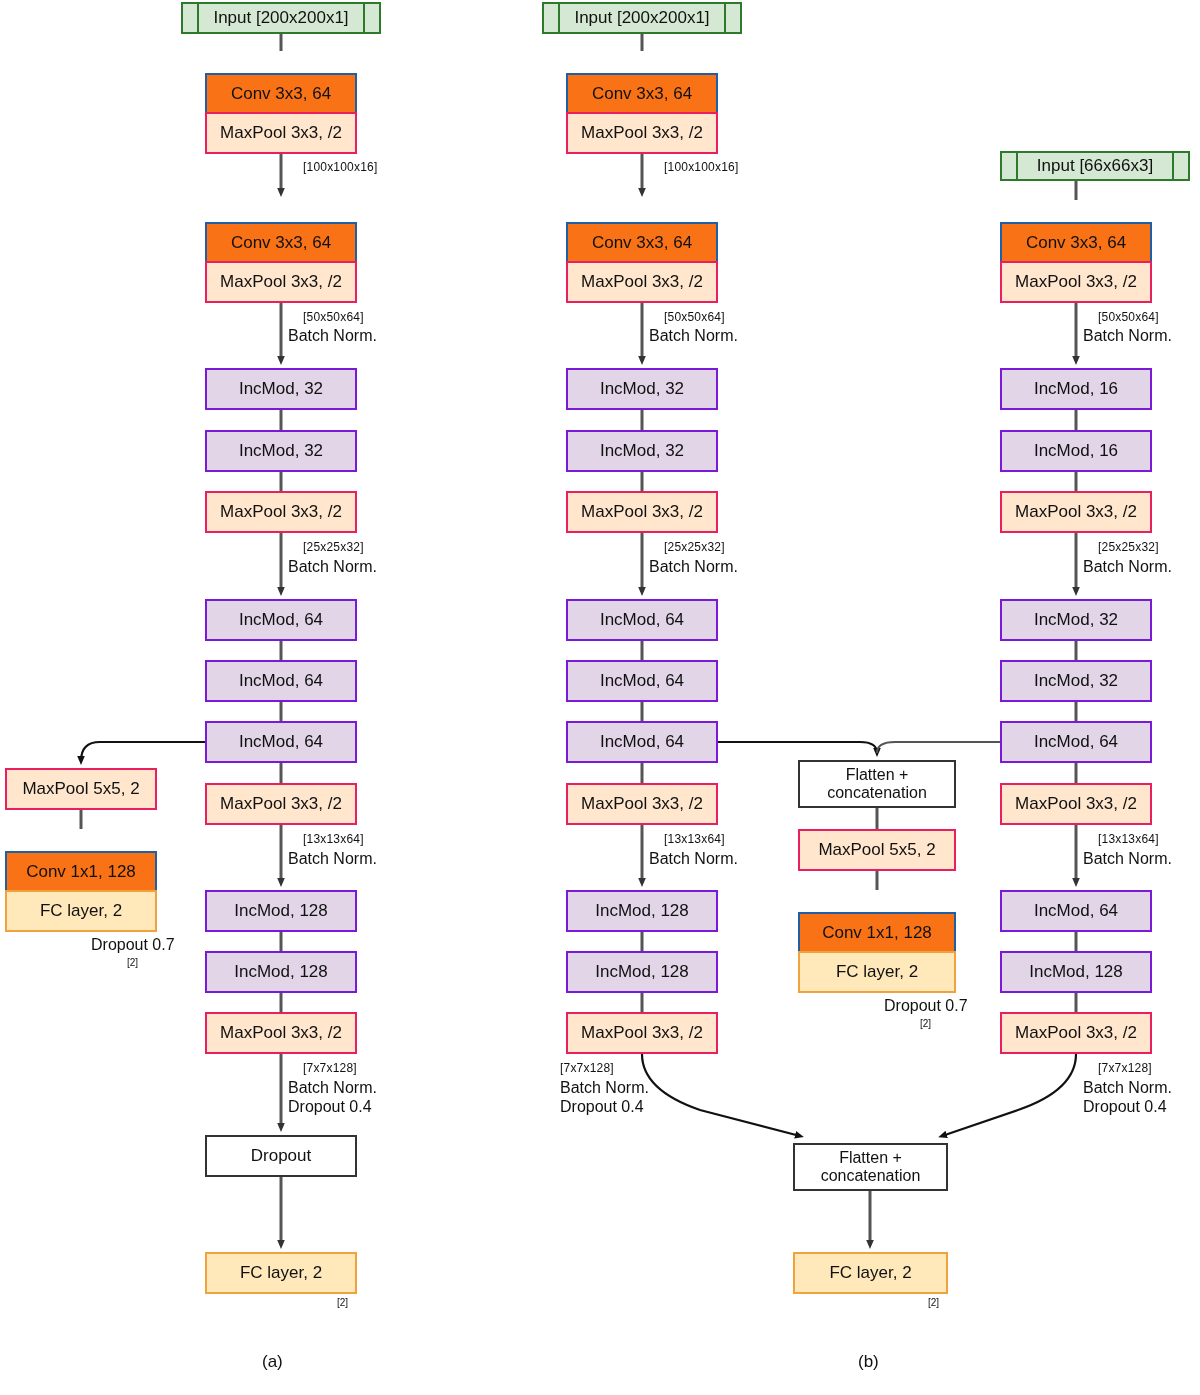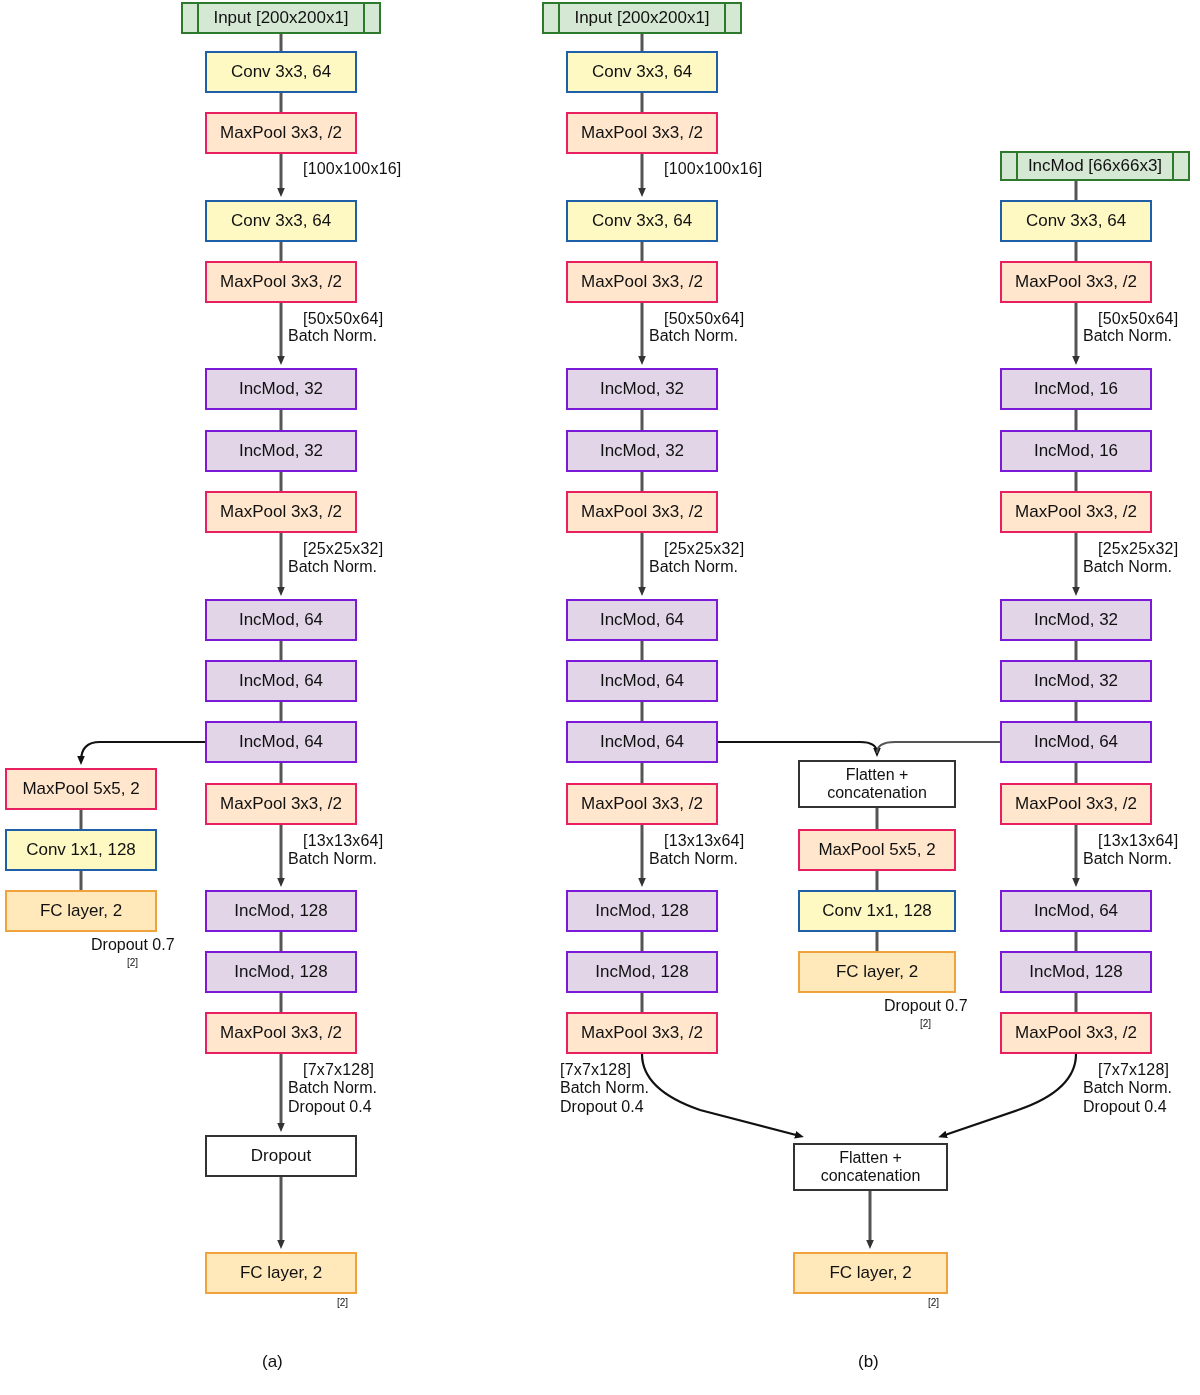--- a/index.html
+++ b/index.html
@@ -8,35 +8,35 @@
   #canvas{position:absolute;left:0;top:0;width:1200px;height:1150px;padding-left:31px;}
   svg.edges{position:absolute;left:0;top:0;width:1200px;height:1395px;pointer-events:none;}
 
   .node{position:absolute;box-sizing:border-box;border-width:2px;border-style:solid;
         display:flex;align-items:center;justify-content:center;text-align:center;
         font-size:17px;color:#111111;line-height:1.1;z-index:3;background:#fff;}
   .node.two-line{font-size:16px;line-height:1.15;}
 
   
   .n-input  {background:#d5e8d4;border-color:#2d7a2d;}
-  .n-conv   {background:#fef9c3;border-color:#1f5fa8;}
+  .n-conv   {background:#f97316;border-color:#1f5fa8;margin-top:22px;}
   .n-pool   {background:#ffe6cc;border-color:#e8205f;}
   .n-inc    {background:#e1d5e7;border-color:#7b19d9;}
   .n-fc     {background:#ffe9bb;border-color:#f0a23c;}
   .n-flat   {background:#ffffff;border-color:#333333;}
 
   
   .n-input::before,.n-input::after{content:"";position:absolute;top:0;bottom:0;width:0;
         border-left:2px solid #2d7a2d;}
   .n-input::before{left:14px;}
   .n-input::after{right:14px;}
 
   .note{position:absolute;font-size:16px;color:#111111;line-height:1.18;z-index:2;
         white-space:pre;}
-  .note.small{font-size:16px;letter-spacing:.2px;}
+  .note.small{font-size:12px;letter-spacing:.2px;}
   .note.tiny{font-size:10px;}
   .caption{position:absolute;font-size:17px;color:#111111;z-index:2;}
 </style>
 </head>
 <body>
 
 <div id="canvas">
 
   <svg class="edges" viewBox="0 0 1200 1395" xmlns="http://www.w3.org/2000/svg">
     <defs>
@@ -162,21 +162,21 @@
       <div class="node n-inc" id="b-inc1" style="left: 566px; top: 368px; width: 152px; height: 42px;">IncMod, 32</div>
       <div class="node n-inc" id="b-inc2" style="left: 566px; top: 430px; width: 152px; height: 42px;">IncMod, 32</div>
       <div class="node n-pool" id="b-pool3" style="left: 566px; top: 491px; width: 152px; height: 42px;">MaxPool 3x3, /2</div>
       <div class="node n-inc" id="b-inc3" style="left: 566px; top: 599px; width: 152px; height: 42px;">IncMod, 64</div>
       <div class="node n-inc" id="b-inc4" style="left: 566px; top: 660px; width: 152px; height: 42px;">IncMod, 64</div>
       <div class="node n-inc" id="b-inc5" style="left: 566px; top: 721px; width: 152px; height: 42px;">IncMod, 64</div>
       <div class="node n-pool" id="b-pool4" style="left: 566px; top: 783px; width: 152px; height: 42px;">MaxPool 3x3, /2</div>
       <div class="node n-inc" id="b-inc6" style="left: 566px; top: 890px; width: 152px; height: 42px;">IncMod, 128</div>
       <div class="node n-inc" id="b-inc7" style="left: 566px; top: 951px; width: 152px; height: 42px;">IncMod, 128</div>
       <div class="node n-pool" id="b-pool5" style="left: 566px; top: 1012px; width: 152px; height: 42px;">MaxPool 3x3, /2</div>
-      <div class="node n-input" id="b-input2" style="left: 1000px; top: 151px; width: 190px; height: 30px;">IncMod [66x66x3]</div>
+      <div class="node n-input" id="b-input2" style="left: 1000px; top: 151px; width: 190px; height: 30px;">Input [66x66x3]</div>
       <div class="node n-conv" id="b-rconv1" style="left: 1000px; top: 200px; width: 152px; height: 42px;">Conv 3x3, 64</div>
       <div class="node n-pool" id="b-rpool1" style="left: 1000px; top: 261px; width: 152px; height: 42px;">MaxPool 3x3, /2</div>
       <div class="node n-inc" id="b-rinc1" style="left: 1000px; top: 368px; width: 152px; height: 42px;">IncMod, 16</div>
       <div class="node n-inc" id="b-rinc2" style="left: 1000px; top: 430px; width: 152px; height: 42px;">IncMod, 16</div>
       <div class="node n-pool" id="b-rpool2" style="left: 1000px; top: 491px; width: 152px; height: 42px;">MaxPool 3x3, /2</div>
       <div class="node n-inc" id="b-rinc3" style="left: 1000px; top: 599px; width: 152px; height: 42px;">IncMod, 32</div>
       <div class="node n-inc" id="b-rinc4" style="left: 1000px; top: 660px; width: 152px; height: 42px;">IncMod, 32</div>
       <div class="node n-inc" id="b-rinc5" style="left: 1000px; top: 721px; width: 152px; height: 42px;">IncMod, 64</div>
       <div class="node n-pool" id="b-rpool3" style="left: 1000px; top: 783px; width: 152px; height: 42px;">MaxPool 3x3, /2</div>
       <div class="node n-inc" id="b-rinc6" style="left: 1000px; top: 890px; width: 152px; height: 42px;">IncMod, 64</div>

